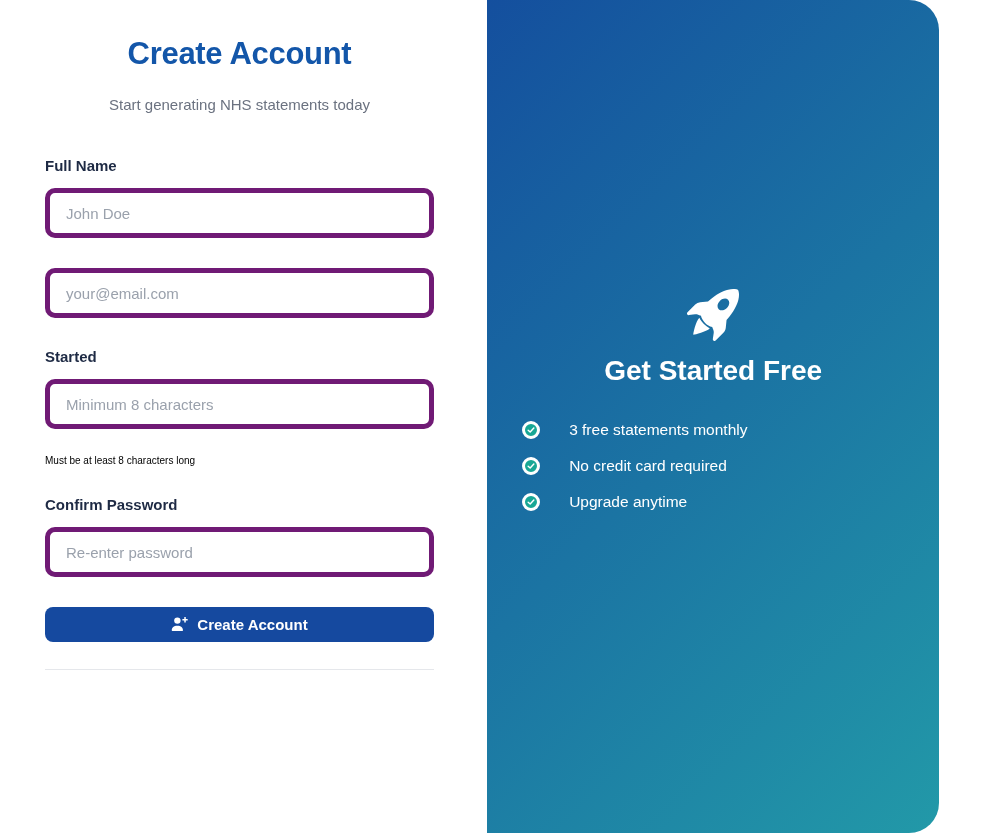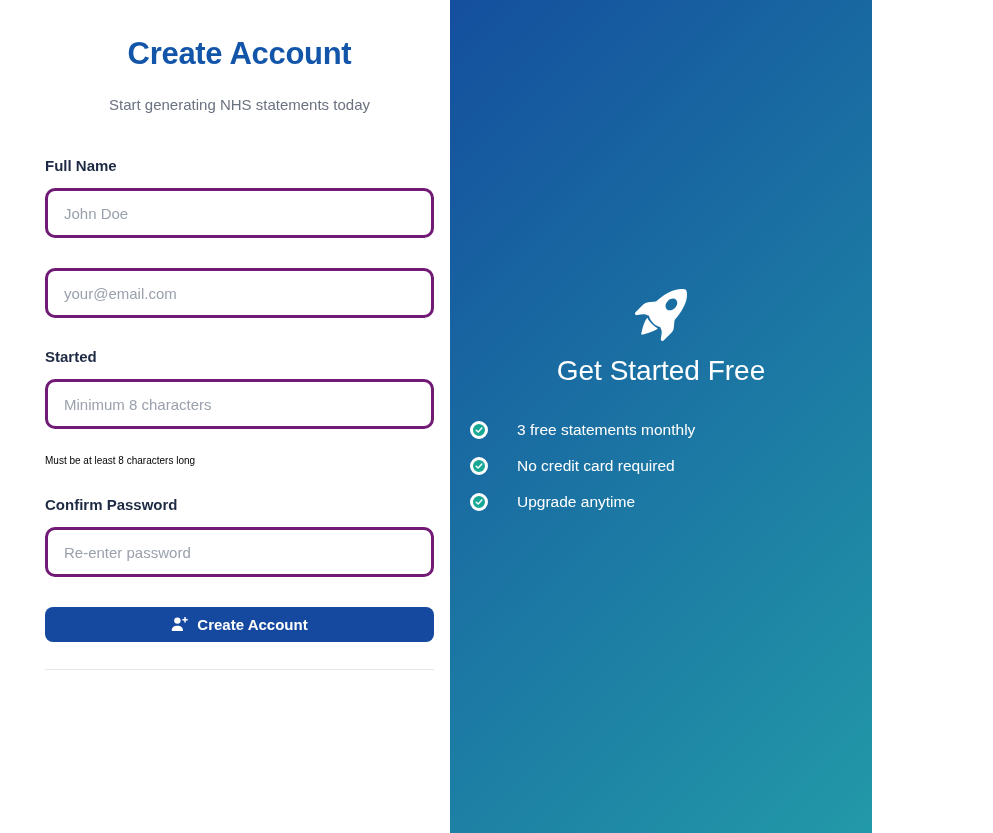--- a/index.html
+++ b/index.html
@@ -1,30 +1,30 @@
 <!DOCTYPE html>
 <html style="--primary-blue: #1356a9; --button-blue: #15499f; --gradient-start: #144f9e; --gradient-end: #2299a8; --check-teal: #18a795; --label-navy: #1e2a44; --muted-gray: #6b7280; --input-border: #e3e6ea;"><head>
 <meta charset="utf-8">
 <style>
   * { box-sizing: border-box; margin: 0; padding: 0; }
   html, body { width: 993px; height: 833px; }
   body { font-family: "Liberation Sans", sans-serif; background: #fff; }
-  .page { display: flex; width: 872px; height: 833px; overflow: hidden; }
+  .page { display: flex; width: 939px; height: 833px; overflow: hidden; border-radius: 30px; }
 
   
   .left-panel { width: 514px; height: 100%; background: #ffffff; padding: 36px 0 0 45px; }
   .form-container { width: 389px; }
   .form-title { font-size: 31px; font-weight: 700; letter-spacing: -0.3px;
                 color: var(--primary-blue, #1356a9); text-align: center; }
   .form-subtitle { margin-top: 24px; margin-bottom: 44px; font-size: 15px;
                    color: #6b7280; text-align: center; }
   .field { margin-bottom: 30px; }
   .field-label { display: block; font-size: 15px; font-weight: 700;
                  color: #1e2a44; margin-bottom: 14px; }
-  .text-input { width: 100%; height: 50px; border: 3px solid #701a75; border-radius: 10px;
+  .text-input { width: 100%; height: 50px; border: 5px solid #701a75; border-radius: 10px;
                 padding: 0 16px; font-size: 15px; color: #1e2a44; font-family: inherit;
                 background: #fff; outline: none; }
   .text-input::placeholder { color: #9aa1ac; }
   .field-helper { margin-top: 26px; font-size: 10px; color: #000000; }
   .terms-row { display: block; font-size: 15.5px; font-weight: 700; color: #1e2a44;
                line-height: 26px; margin-top: -1px; margin-bottom: 29px; cursor: pointer; }
   .terms-checkbox { width: 13px; height: 13px; margin-right: 8px; vertical-align: 1px;
                     accent-color: var(--button-blue, #15499f); }
   .submit-button { width: 100%; height: 35px; background: var(--button-blue, #15499f);
                    color: #fff; border: none; border-radius: 8px; font-size: 15px;
@@ -36,21 +36,21 @@
   .login-link { color: var(--primary-blue, #1356a9); font-weight: 700;
                 text-decoration: none; cursor: pointer; }
 
   
   .right-panel { width: 479px; height: 100%;
                  background: linear-gradient(135deg, var(--gradient-start, #144f9e) 0%,
                                                      var(--gradient-end, #2299a8) 100%);
                  display: flex; align-items: center; justify-content: center; }
   .promo { width: 422px; text-align: center; margin-top: -16px; }
   .rocket-icon svg { width: 52px; height: 52px; fill: #ffffff; }
-  .promo-title { color: #ffffff; font-size: 28px; font-weight: 400; margin-top: 10px; }
+  .promo-title { color: #ffffff; font-size: 28px; font-weight: 700; margin-top: 10px; }
   .promo-desc { color: rgba(255,255,255,0.96); font-size: 16px; line-height: 25px;
                 margin-top: 22px; }
   .features { list-style: none; margin-top: 34px; text-align: left; padding-left: 20px; }
   .feature-item { display: flex; align-items: center; gap: 29px; margin-bottom: 18px; }
   .check-icon { flex: 0 0 auto; width: 18px; height: 18px;
                 background: var(--check-teal, #18a795); border: 3px solid #ffffff;
                 border-radius: 50%; display: flex; align-items: center; justify-content: center; }
   .check-icon svg { width: 10px; height: 10px; }
   .feature-label { color: #ffffff; font-size: 15.5px; }
 </style>

